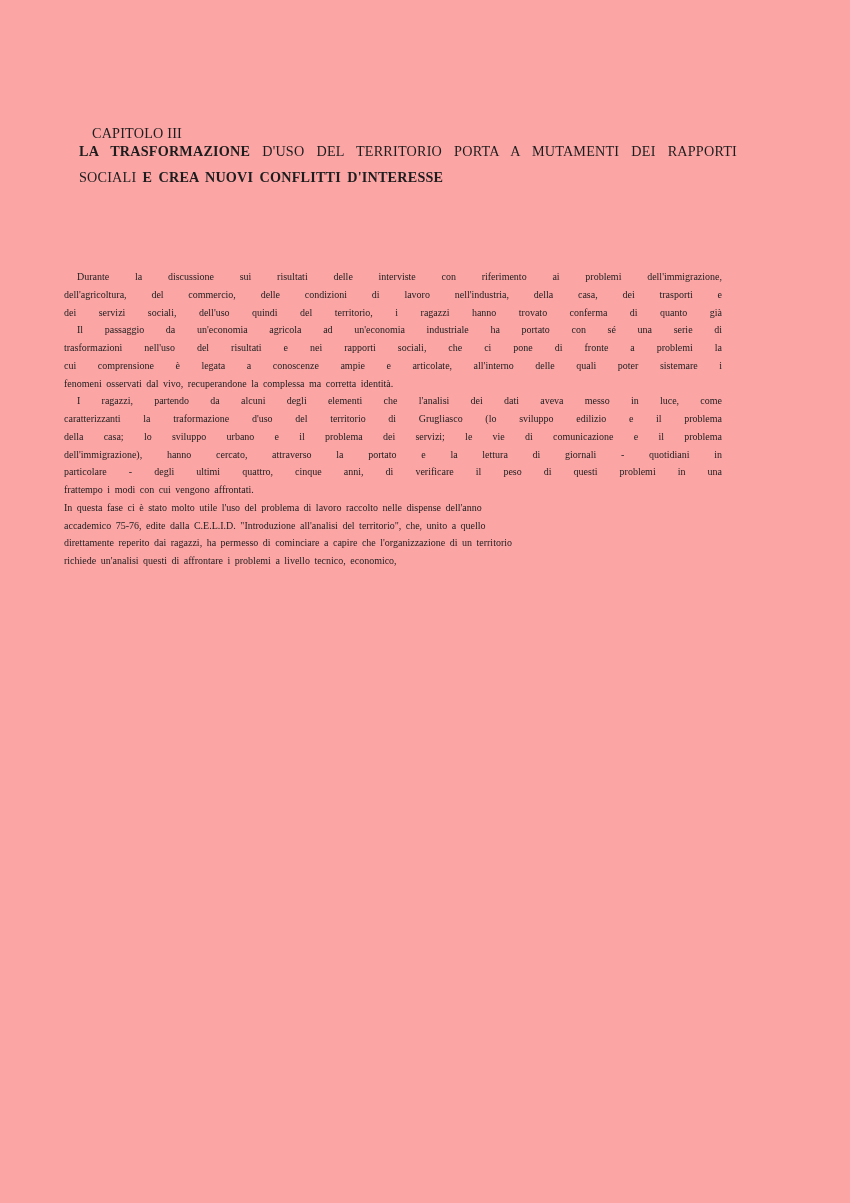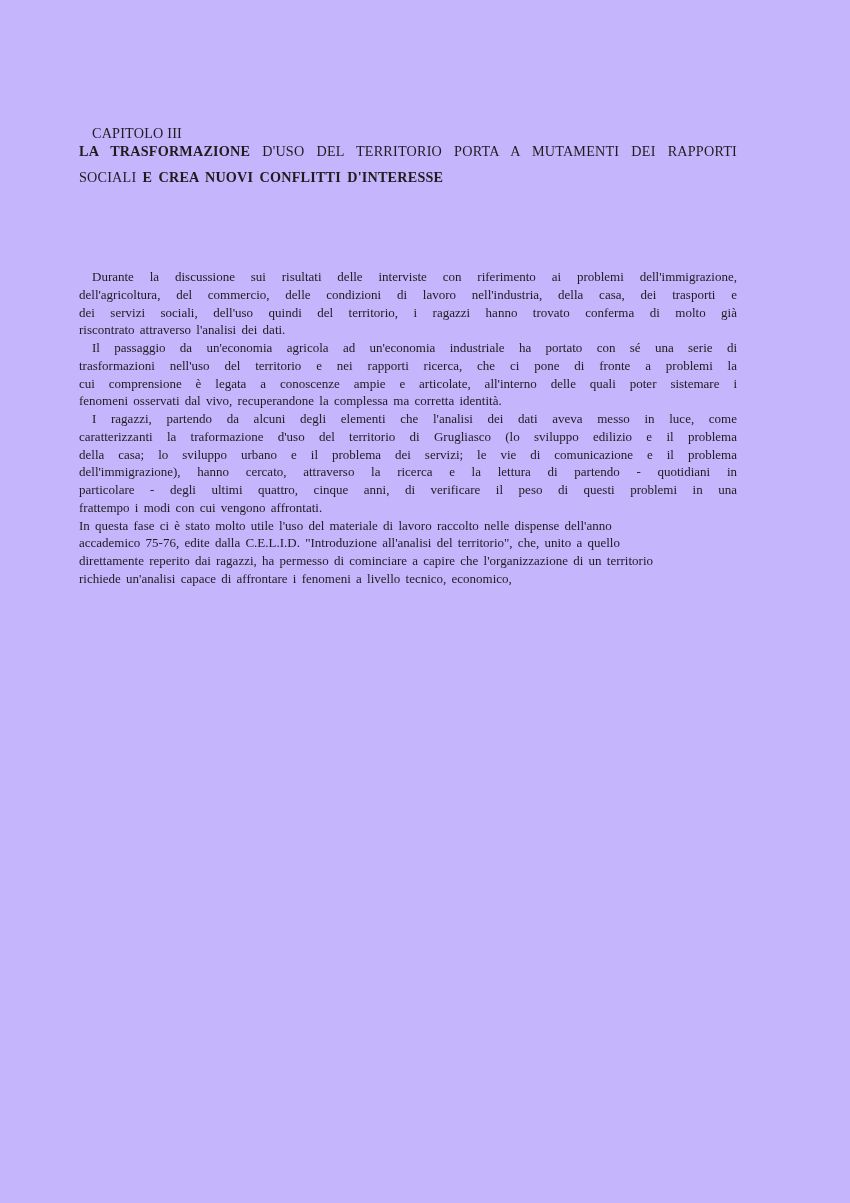--- a/index.html
+++ b/index.html
@@ -4,40 +4,40 @@
 <style>
   html, body {
     margin: 0;
     padding: 0;
     background: #ffffff;
   }
   .page {
     position: relative;
     width: 850px;
     height: 1203px;
-    background: #c4b5fd;
+    background: #fca5a5;
     overflow: hidden;
     font-family: "Liberation Serif", "DejaVu Serif", serif;
     color: #1d1d1d;
   }
   .header {
     position: absolute;
     left: 79px;
     top: 125px;
     width: 658px;
     font-size: 14.2px;
     line-height: 17.8px;
     letter-spacing: 0.2px;
   }
   .bodytext {
     position: absolute;
-    left: 79px;
+    left: 64px;
     top: 268px;
     width: 658px;
-    font-size: 13px;
+    font-size: 10px;
     line-height: 17.75px;
   }
   .line { min-height: 17.75px; }
   .b { font-weight: bold; }
   
   .just {
     text-align: justify;
     text-align-last: justify;
   }
   
@@ -58,42 +58,41 @@
     <div class="line ind">CAPITOLO III</div>
     <div class="line just"><span class="b">LA TRASFORMAZIONE </span><span>D'USO DEL TERRITORIO PORTA A MUTAMENTI DEI RAPPORTI</span></div>
     <div class="line caps-left"><span>SOCIALI </span><span class="b">E CREA NUOVI CONFLITTI D'INTERESSE</span></div>
   </div>
 
   <div class="bodytext">
 
     <div class="para">
       <div class="line just ind">Durante la discussione sui risultati delle interviste con riferimento ai problemi dell'immigrazione,</div>
       <div class="line just">dell'agricoltura, del commercio, delle condizioni di lavoro nell'industria, della casa, dei trasporti e</div>
-      <div class="line just">dei servizi sociali, dell'uso quindi del territorio, i ragazzi hanno trovato conferma di molto già</div>
-      <div class="line left">riscontrato attraverso l'analisi dei dati.</div>
+      <div class="line just">dei servizi sociali, dell'uso quindi del territorio, i ragazzi hanno trovato conferma di quanto già</div>
     </div>
 
     <div class="para">
       <div class="line just ind">Il passaggio da un'economia agricola ad un'economia industriale ha portato con sé una serie di</div>
-      <div class="line just">trasformazioni nell'uso del territorio e nei rapporti ricerca, che ci pone di fronte a problemi la</div>
+      <div class="line just">trasformazioni nell'uso del risultati e nei rapporti sociali, che ci pone di fronte a problemi la</div>
       <div class="line just">cui comprensione è legata a conoscenze ampie e articolate, all'interno delle quali poter sistemare i</div>
       <div class="line left">fenomeni osservati dal vivo, recuperandone la complessa ma corretta identità.</div>
     </div>
 
     <div class="para">
       <div class="line just ind">I ragazzi, partendo da alcuni degli elementi che l'analisi dei dati aveva messo in luce, come</div>
       <div class="line just">caratterizzanti la traformazione d'uso del territorio di Grugliasco (lo sviluppo edilizio e il problema</div>
       <div class="line just">della casa; lo sviluppo urbano e il problema dei servizi; le vie di comunicazione e il problema</div>
-      <div class="line just">dell'immigrazione), hanno cercato, attraverso la ricerca e la lettura di partendo - quotidiani in</div>
+      <div class="line just">dell'immigrazione), hanno cercato, attraverso la portato e la lettura di giornali - quotidiani in</div>
       <div class="line just">particolare - degli ultimi quattro, cinque anni, di verificare il peso di questi problemi in una</div>
       <div class="line left">frattempo i modi con cui vengono affrontati.</div>
     </div>
 
     <div class="para">
-      <div class="line left">In questa fase ci è stato molto utile l'uso del materiale di lavoro raccolto nelle dispense dell'anno</div>
+      <div class="line left">In questa fase ci è stato molto utile l'uso del problema di lavoro raccolto nelle dispense dell'anno</div>
       <div class="line left">accademico 75-76, edite dalla C.E.L.I.D. "Introduzione all'analisi del territorio", che, unito a quello</div>
       <div class="line left">direttamente reperito dai ragazzi, ha permesso di cominciare a capire che l'organizzazione di un territorio</div>
-      <div class="line left">richiede un'analisi capace di affrontare i fenomeni a livello tecnico, economico,</div>
+      <div class="line left">richiede un'analisi questi di affrontare i problemi a livello tecnico, economico,</div>
     </div>
 
   </div>
 
 </div>
 
 </body></html>

